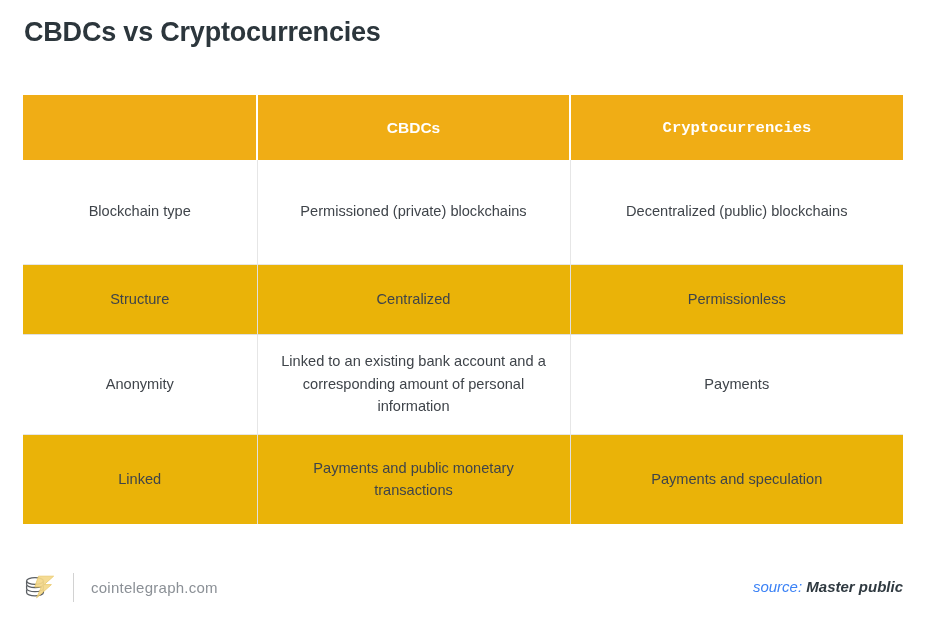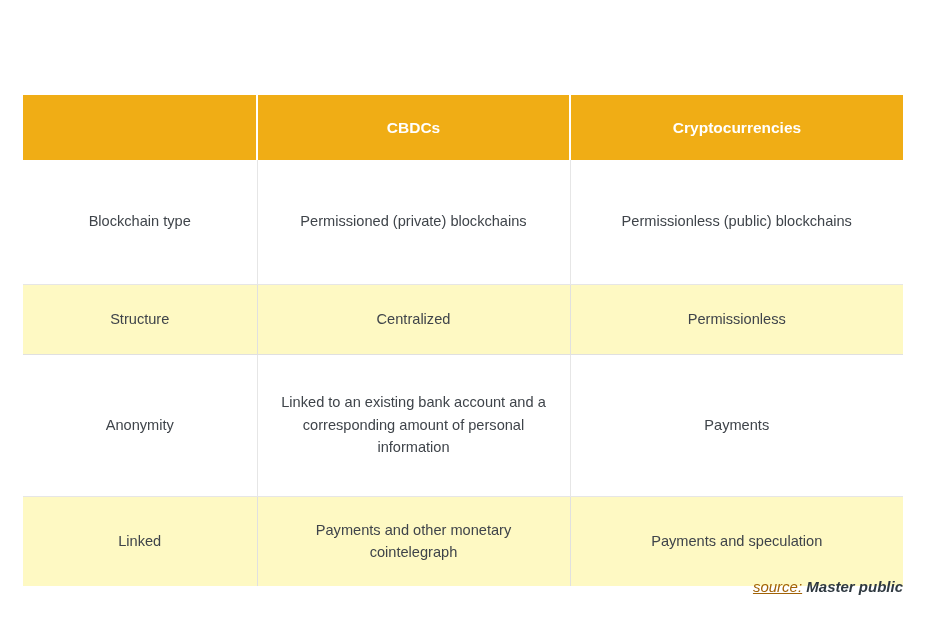--- a/index.html
+++ b/index.html
@@ -54,47 +54,47 @@
     background: #f0ad15;
     color: #ffffff;
     font-size: 15.5px;
     font-weight: bold;
     height: 65px;
     vertical-align: middle;
     text-align: center;
     border-right: 2px solid #ffffff;
     padding: 16px 10px;
   }
-  .table thead th:last-child { border-right: none; }
+  .table thead th:last-child { border-right: none; font-family: Liberation Mono, monospace; }
   .table thead th.blank { }
 
   .table tbody td {
     font-size: 14.6px;
     color: #3f444a;
     text-align: center;
     vertical-align: middle;
     padding: 14px 18px;
     line-height: 1.55;
     border-right: 1px solid #e6e6e6;
     border-bottom: 1px solid #e6e6e6;
     background: #ffffff;
   }
   .table tbody td:last-child { border-right: none; }
 
   .table tbody tr.alt td {
-    background: #fef9c3;
+    background: #eab308;
     border-right-color: #e0e0e0;
     border-bottom-color: #e0e0e0;
   }
 
   .table tbody tr:last-child td { border-bottom: none; }
 
-  .r-tall td  { height: 124px; }
+  .r-tall td  { height: 104px; }
   .r-short td { height: 70px;  }
-  .r-xtall td { height: 142px; }
+  .r-xtall td { height: 100px; }
   .r-mid td   { height: 90px;  }
 
   
   .footer {
     position: absolute;
     left: 0;
     top: 560px;
     width: 928px;
     height: 60px;
   }
@@ -132,80 +132,95 @@
   .source {
     position: absolute;
     right: 25px;
     top: 18px;
     font-size: 15px;
     white-space: nowrap;
     color: #2c363c;
   }
   .source .lbl {
     font-style: italic;
-    color: #a16207;
+    color: #3b82f6;
     font-weight: normal;
-    text-decoration: underline;
   }
   .source .val {
     font-style: italic;
     font-weight: bold;
     color: #2f3940;
   }
 </style>
 </head>
 <body>
 
 <div class="page">
 
+  <div class="title">CBDCs vs Cryptocurrencies</div>
 
   <table class="table">
     <colgroup>
       <col class="c0">
         <col class="c1">
         <col class="c2">
     </colgroup>
     <thead>
       <tr>
         <th class="blank"></th>
         <th>CBDCs</th>
         <th>Cryptocurrencies</th>
       </tr>
     </thead>
     <tbody>
 
       <tr class="r-tall">
         <td>Blockchain type</td>
         <td>Permissioned (private) blockchains</td>
-        <td>Permissionless (public) blockchains</td>
+        <td>Decentralized (public) blockchains</td>
       </tr>
 
       <tr class="alt r-short">
         <td>Structure</td>
         <td>Centralized</td>
         <td>Permissionless</td>
       </tr>
 
       <tr class="r-xtall">
         <td>Anonymity</td>
         <td>Linked to an existing bank account and a corresponding amount of personal information</td>
         <td>Payments</td>
       </tr>
 
       <tr class="alt r-mid">
         <td>Linked</td>
-        <td>Payments and other monetary cointelegraph</td>
+        <td>Payments and public monetary transactions</td>
         <td>Payments and speculation</td>
       </tr>
 
     </tbody>
   </table>
 
   <div class="footer">
 
+    <div class="brand">
+      <span class="logo-wrap">
+        <svg class="logo" viewBox="0 0 34 30" xmlns="http://www.w3.org/2000/svg">
+          <g fill="none" stroke="#5b5f63" stroke-width="1.3">
+            <ellipse cx="12" cy="9" rx="8.4" ry="3.3"></ellipse>
+            <path d="M3.6 9 v3.2 c0 1.82 3.76 3.3 8.4 3.3 s8.4 -1.48 8.4 -3.3 V9"></path>
+            <path d="M3.6 13.2 v3.2 c0 1.82 3.76 3.3 8.4 3.3 s8.4 -1.48 8.4 -3.3 V13.2"></path>
+            <path d="M3.6 17.4 v3.2 c0 1.82 3.76 3.3 8.4 3.3 s8.4 -1.48 8.4 -3.3 V17.4"></path>
+          </g>
+          <path d="M15.5 4.2 L30.6 4.2 L21.2 12.6 L28.4 12.6 L13.6 25.8 L18.4 15.0 L11.8 15.0 Z" fill="#f5d98a" stroke="#e8c768" stroke-width="0.9" opacity="0.92"></path>
+        </svg>
+      </span>
+      <span class="brand-divider"></span>
+      <span class="brand-name">cointelegraph.com</span>
+    </div>
 
     <div class="source">
       <span class="lbl">source:</span>
       <span class="val">Master public</span>
     </div>
 
   </div>
 
 </div>
 

